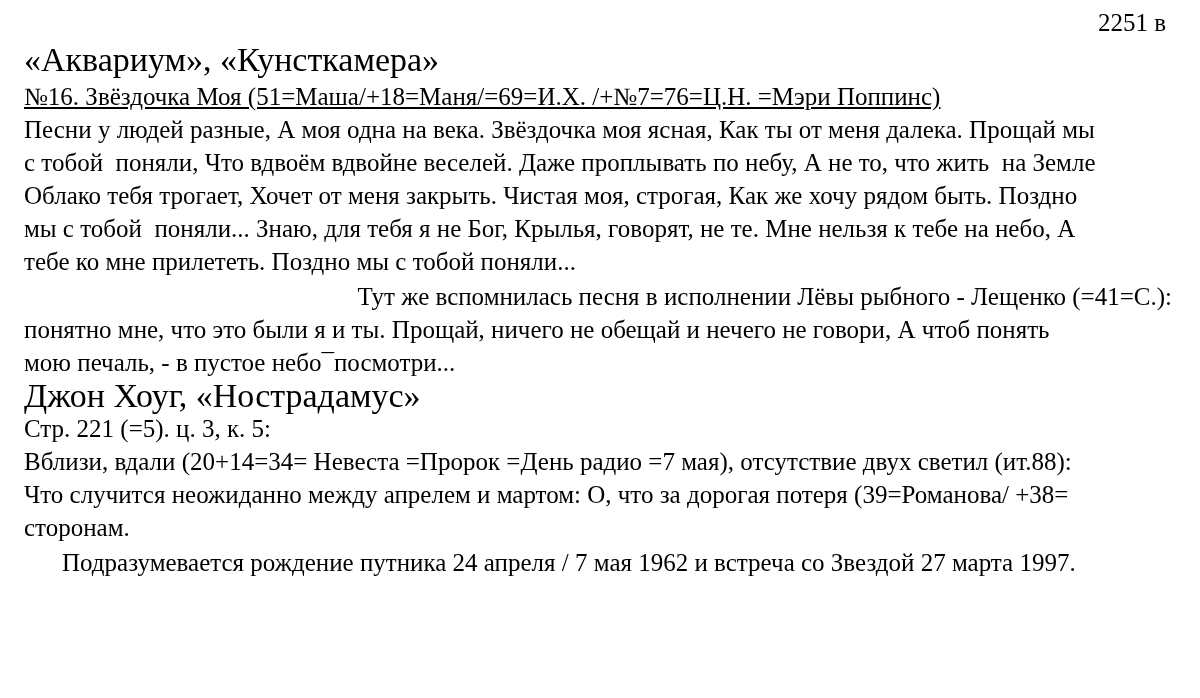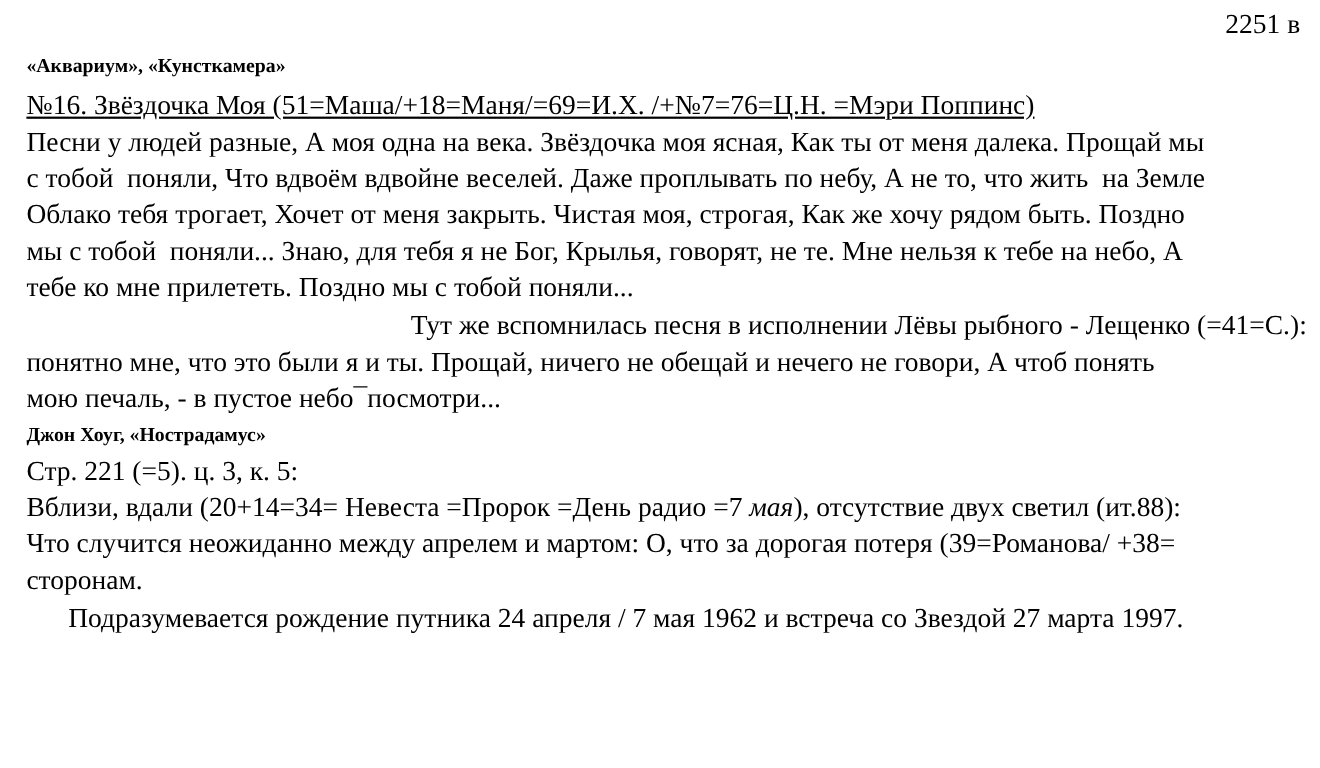--- a/index.html
+++ b/index.html
@@ -13,41 +13,41 @@
     overflow: hidden;
     color: #000000;
     font-family: "Liberation Serif", "DejaVu Serif", serif;
     font-size: 25px;
     line-height: 33px;
   }
   .page {
     box-sizing: border-box;
     width: 1200px;
     height: 580px;
-    padding: 6px 12px 0 24px;
+    padding: 6px 28px 0 24px;
   }
   .corner {
     text-align: right;
     padding-right: 6px;
   }
   .heading {
-    font-weight: bold;
-    font-size: 18px;
+    font-weight: normal;
+    font-size: 34px;
     line-height: 33px;
     margin: 4px 0 0 0;
   }
   .line {
     white-space: pre;
   }
   .song-title { margin-top: 4px; text-decoration: underline; }
   .indent-sm { padding-left: 18px; text-align: right; }
   .indent-md { padding-left: 38px; }
   .gap-sm { margin-top: 2px; }
   .gap-md { margin-top: 0; }
-  .it { font-style: italic; }
+  .it { }
 </style>
 </head>
 <body>
 
 <div class="page">
 
   <div class="corner line">2251 в</div>
 
   <div class="heading line">«Аквариум», «Кунсткамера»</div>
 

